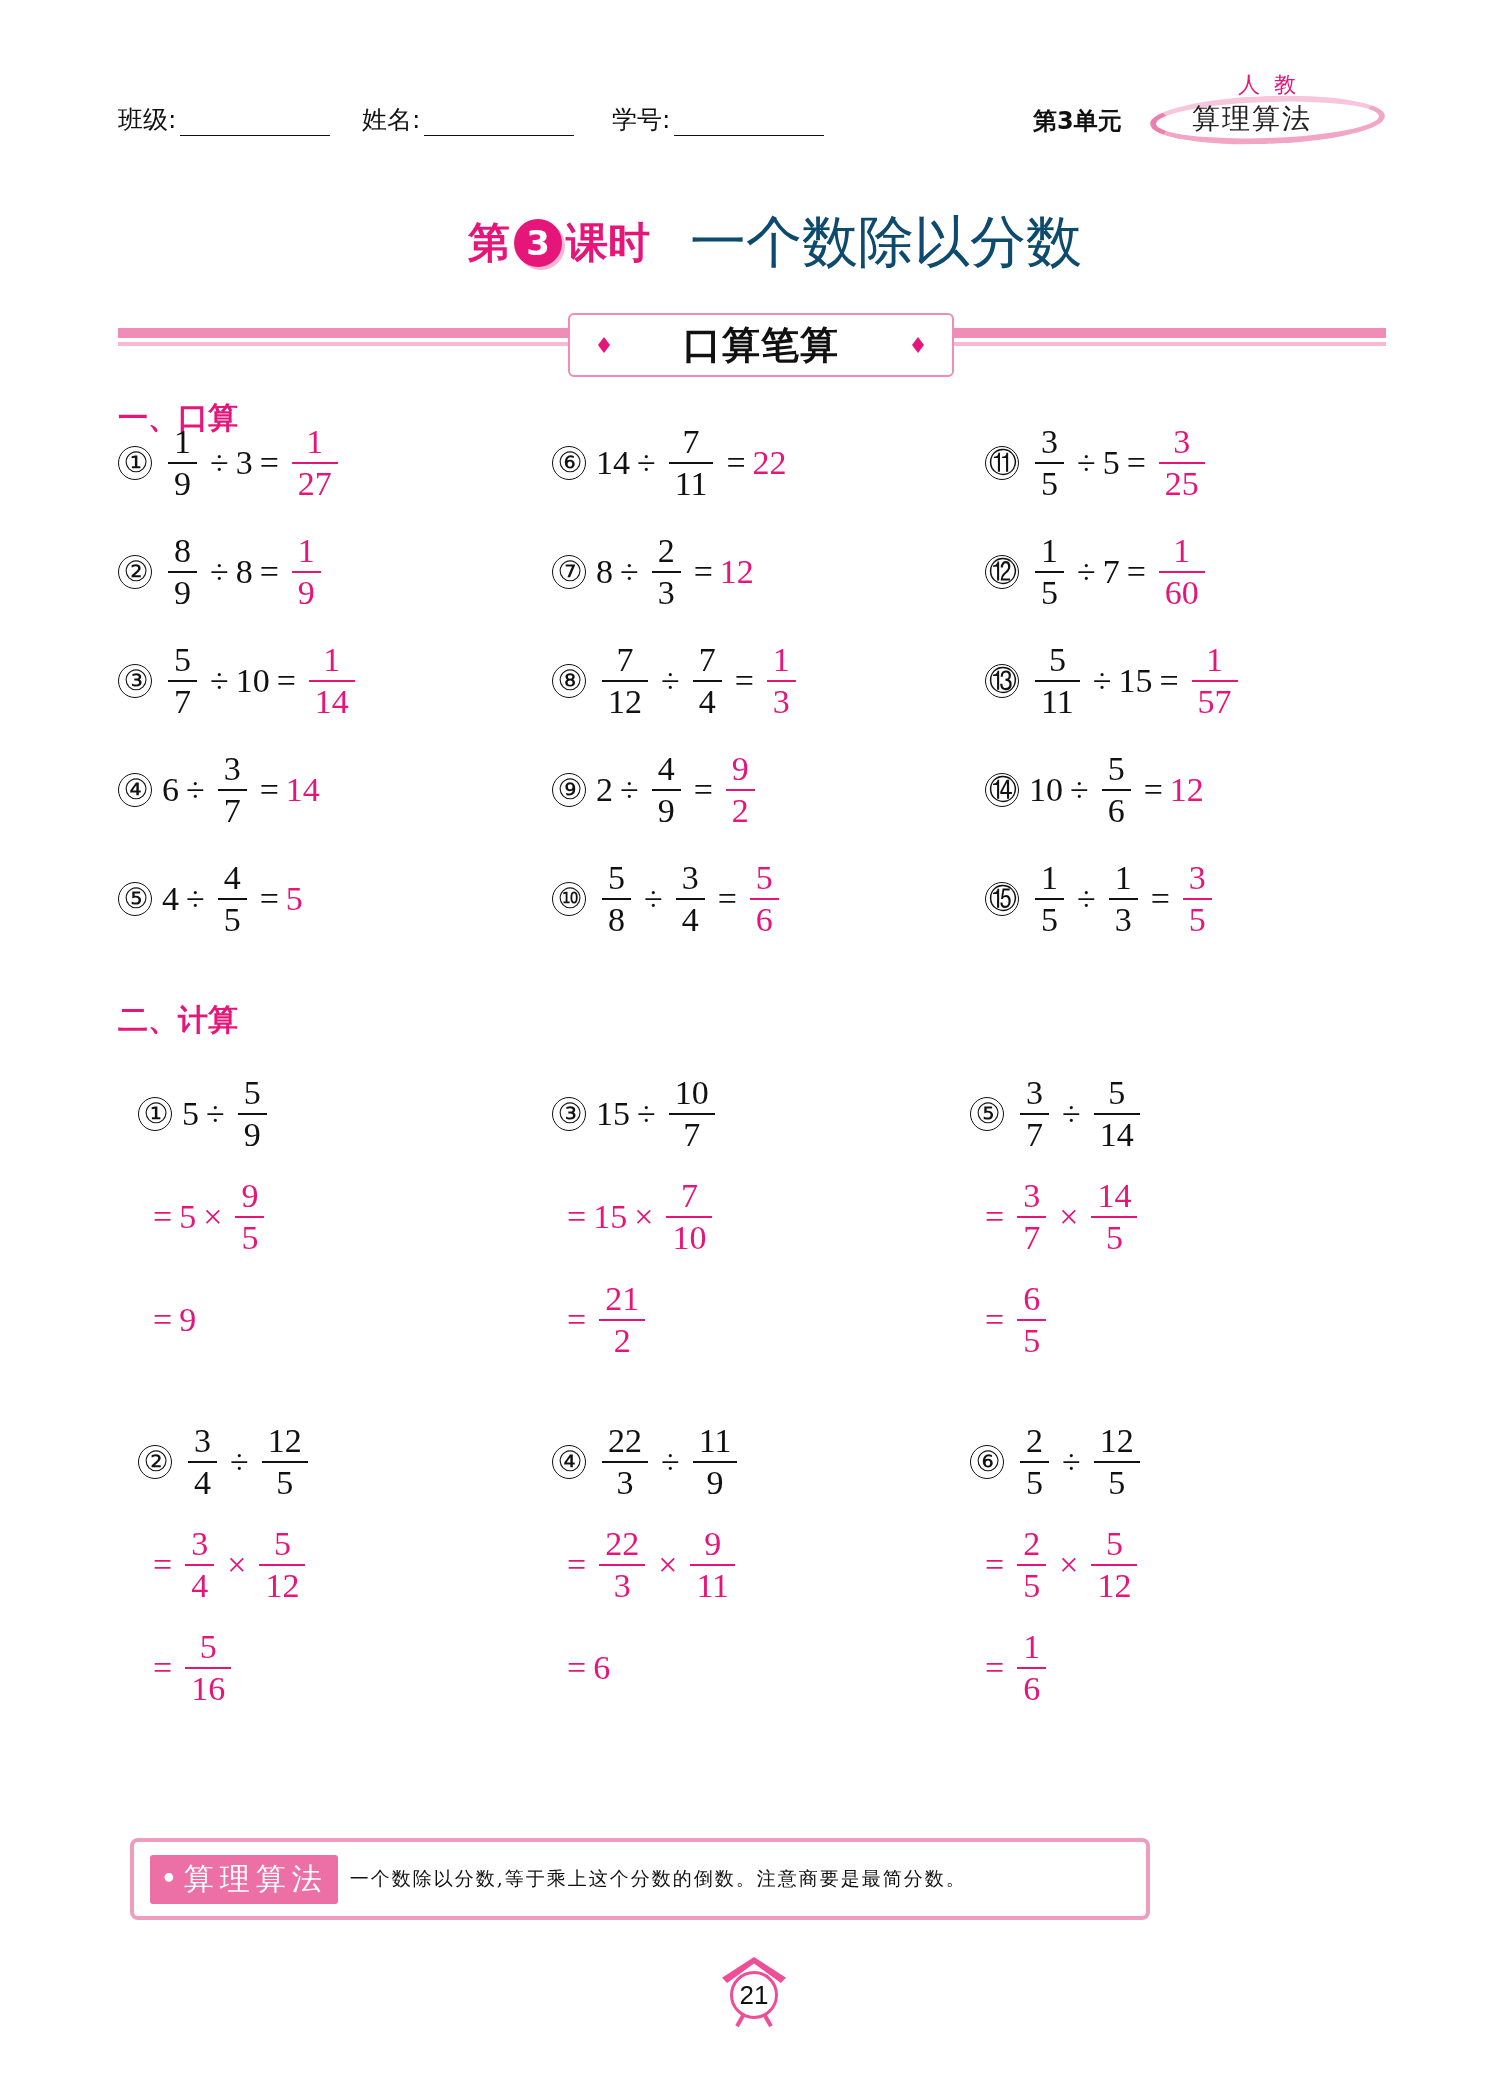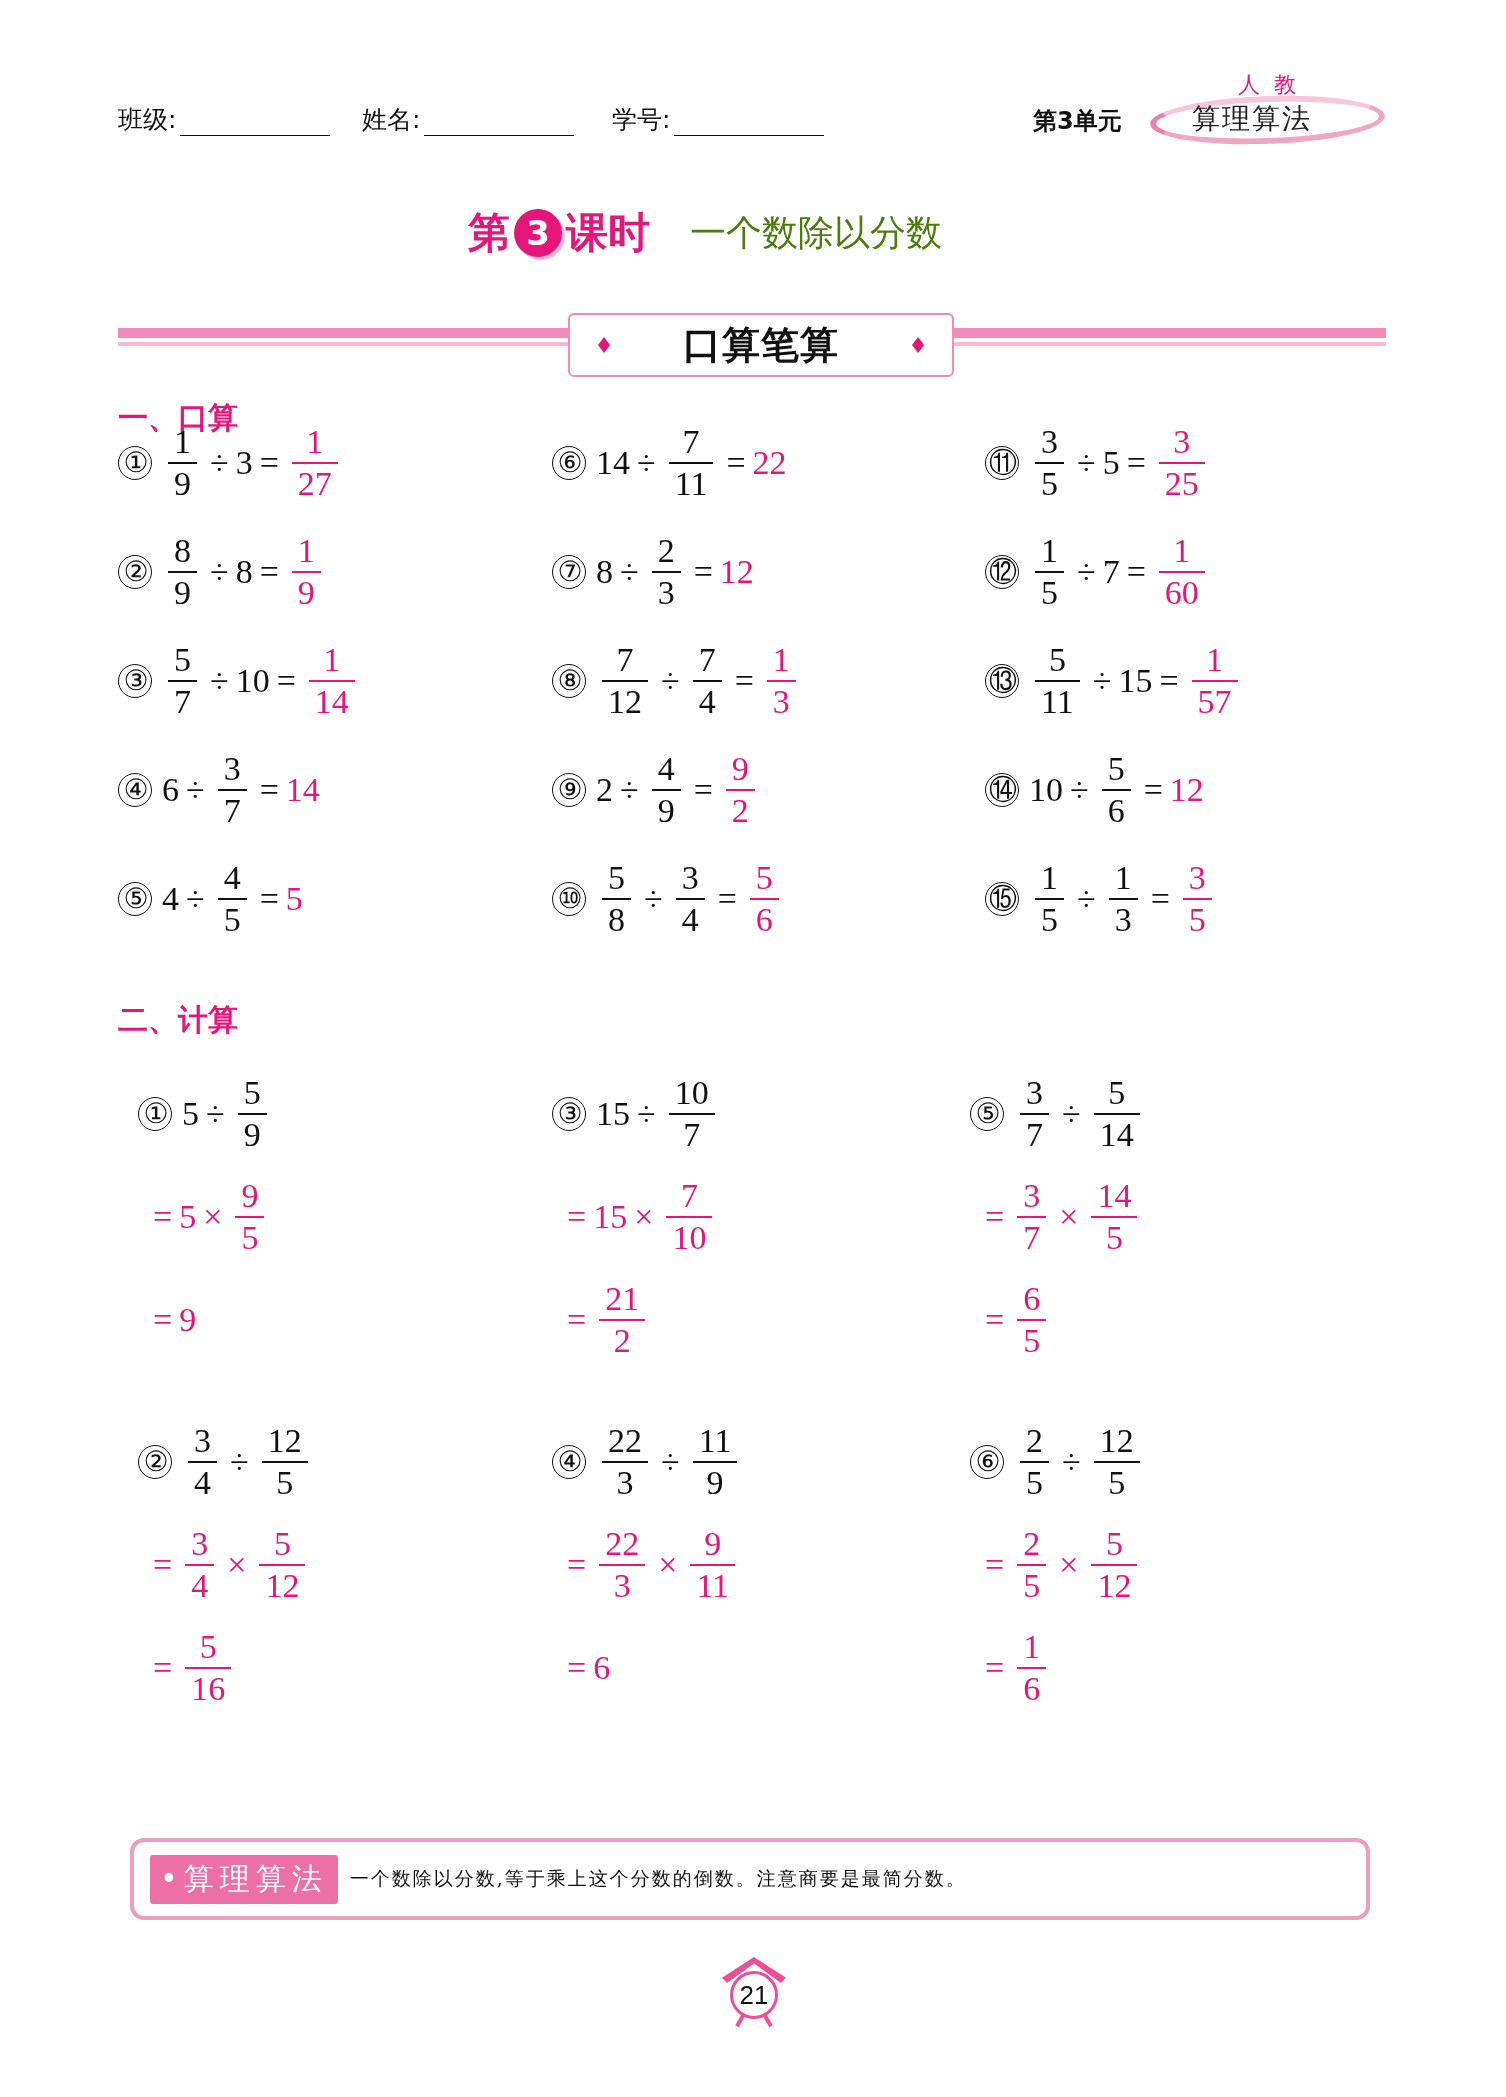--- a/index.html
+++ b/index.html
@@ -13,21 +13,21 @@
   .brand { position: absolute; left: 1150px; top: 96px; width: 235px; height: 48px; }
   .brand .ellipse { position: absolute; inset: 0; border-radius: 50%; border: 6px solid #f2a6c6; border-top-color:#f7c6da; border-left-color:#ec7fae; box-sizing: border-box; transform: rotate(-2deg);}
   .brand .label { position: absolute; left: 42px; top: 4px; font-size: 28px; font-family: "DejaVu Sans", sans-serif; color:#222; letter-spacing: 2px;}
   .brand-top { position: absolute; left: 1238px; top: 70px; font-size: 22px; color:#e5157a; font-family: "DejaVu Sans", sans-serif; letter-spacing: 14px;}
 
   
   .lesson { position: absolute; top: 205px; left: 468px; display: flex; align-items: center; }
   .lesson .pk { font-size: 42px; font-weight: bold; color: #e5157a; font-family: "DejaVu Sans", sans-serif; }
   .lesson .num { width: 48px; height: 48px; border-radius: 50%; background: #e5157a; color:#fff; font-size: 34px; font-weight: bold;
                  display:flex; align-items:center; justify-content:center; margin: 0 4px; box-shadow: 3px 3px 0 #f7b6d2; font-family:"DejaVu Sans", sans-serif;}
-  .lesson .topic { font-size: 36px; color:#4d7c0f; margin-left: 40px; font-family: "DejaVu Sans", sans-serif; }
+  .lesson .topic { font-size: 56px; color:#0c4a6e; margin-left: 40px; font-family: "DejaVu Sans", sans-serif; }
 
   
   .band { position: absolute; left: 118px; width: 1268px; }
   .band.b1 { top: 328px; height: 10px; background: #f08cb8; }
   .band.b2 { top: 342px; height: 4px; background: #f6b8d3; }
   .banner { position: absolute; left: 568px; top: 313px; width: 386px; height: 64px; background: #fff; border: 2px solid #f08cb8; border-radius: 6px;
             display:flex; align-items:center; justify-content: space-between; padding: 0 28px; box-sizing: border-box;}
   .banner .diamond { width: 12px; height: 16px; background: #e5157a; clip-path: polygon(50% 0,100% 50%,50% 100%,0 50%); }
   .banner .txt { font-size: 38px; font-weight: bold; color: #111; font-family: "DejaVu Sans", sans-serif; letter-spacing: 1px;}
 
@@ -38,21 +38,21 @@
   .circ { display:inline-flex; align-items:center; justify-content:center; width: 34px; height: 34px; border: 1.5px solid #111; border-radius: 50%;
           font-size: 28px; margin-right: 10px; box-sizing: border-box; font-family: "Liberation Serif", serif; letter-spacing:-2px;}
   .frac { display: inline-flex; flex-direction: column; align-items: center; margin: 0 6px; }
   .frac .n { padding: 0 6px 3px; }
   .frac .d { padding: 3px 6px 0; border-top: 2px solid currentColor; align-self: stretch; text-align: center; }
   .op { margin: 0 7px; }
   .ans { color: #e5157a; }
   .ans .frac .d { border-top-color: #e5157a; }
 
   
-  .tip { position: absolute; left: 130px; top: 1838px; width: 1240px; height: 82px; border: 4px solid #ee9cc0; border-radius: 14px; box-sizing: border-box;
+  .tip { position: absolute; left: 130px; top: 1838px; width: 1020px; height: 82px; border: 4px solid #ee9cc0; border-radius: 8px; box-sizing: border-box;
          display:flex; align-items:center; padding-left: 16px; }
   .tip .tag { background: #ec6fa6; color: #fff; font-size: 30px; padding: 4px 10px; font-family: "DejaVu Serif", serif; letter-spacing: 6px; border-radius: 3px;}
   .tip .txt { font-size: 19px; color:#111; margin-left: 12px; font-family: "DejaVu Serif", serif; letter-spacing: 2px;}
 
   
   .pg { position: absolute; left: 722px; top: 1957px; width: 64px; height: 70px; }
   .pg .roof { position:absolute; left: 0; top: 0; width: 64px; height: 26px; background: #ee4d97; clip-path: polygon(50% 0, 100% 80%, 92% 100%, 50% 25%, 8% 100%, 0 80%); }
   .pg .face { position:absolute; left: 8px; top: 14px; width: 48px; height: 48px; border-radius: 50%; border: 3px solid #ee4d97; background:#fff; box-sizing:border-box;
               display:flex; align-items:center; justify-content:center; font-size: 26px; font-family:"Liberation Sans", sans-serif; color:#111;}
   .pg .leg { position:absolute; top: 58px; width: 4px; height: 12px; background:#ee4d97; }

